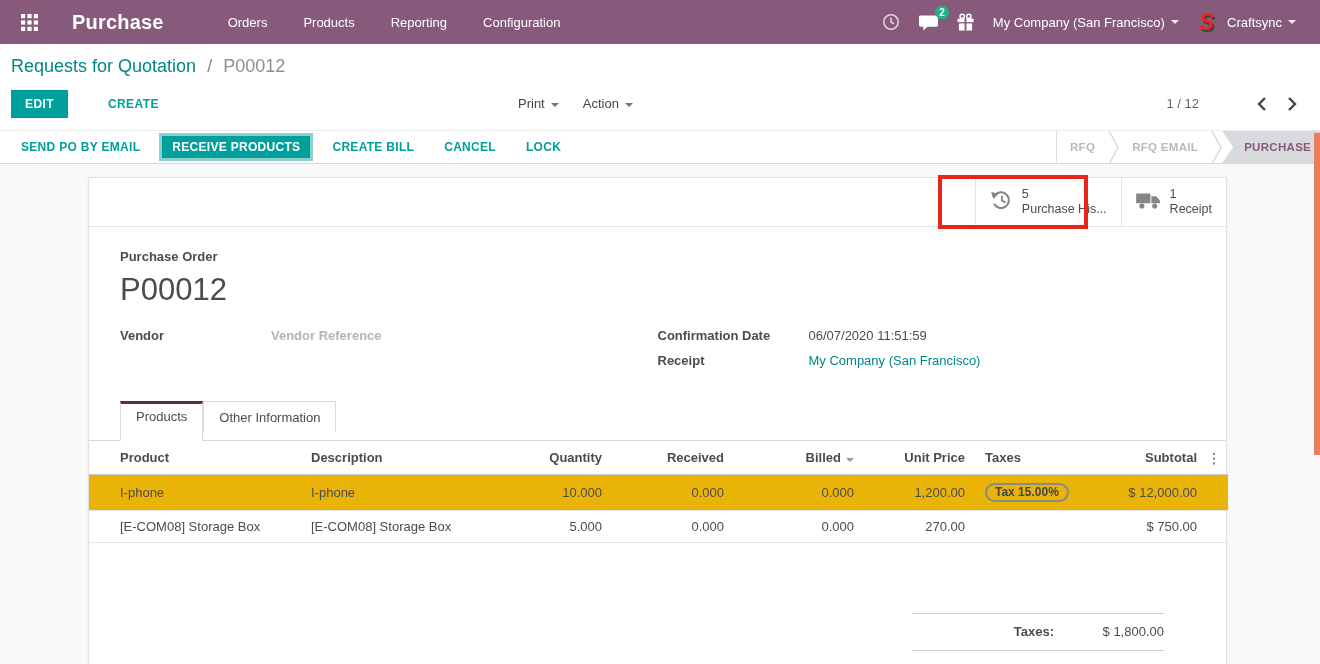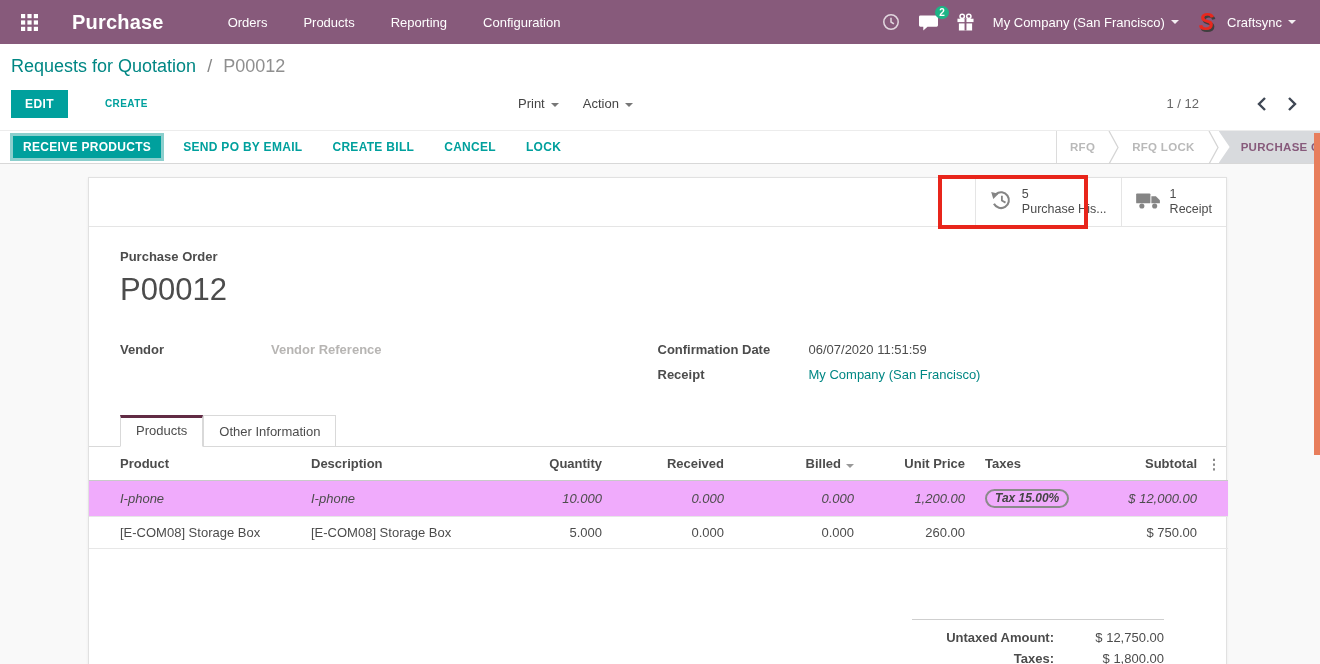--- a/index.html
+++ b/index.html
@@ -17,23 +17,23 @@
   .switcher { font-size:13px; display:flex; align-items:center; gap:6px; padding:6px 10px; cursor:pointer; }
   .caret-w { width:0; height:0; border-left:4px solid transparent; border-right:4px solid transparent; border-top:4px solid rgba(255,255,255,.9); display:inline-block; }
   .avatar-s { color:#e8281e; font-weight:800; font-size:23px; font-style:italic; line-height:22px; text-shadow:1.5px 1.5px 0 #3f3f3f; margin-right:7px; }
 
   
   .control-panel { background:#fff; padding:12px 11px 13px; }
   .breadcrumb { font-size:18px; }
   .breadcrumb a { color:#008784; text-decoration:none; cursor:pointer; }
   .breadcrumb .sep { color:#888; margin:0 6px; }
   .breadcrumb .current { color:#8f8f8f; }
-  .controls { margin-top:13px; display:flex; align-items:center; position:relative; height:27px; }
+  .controls { margin-top:13px; display:flex; align-items:center; position:relative; height:27px;gap:20px; }
   .btn-edit { background:#00A09D; color:#fff; border:none; font-size:12px; font-weight:700; letter-spacing:.4px; padding:7px 14px; cursor:pointer; font-family:inherit; }
-  .btn-create { background:none; border:none; color:#00A09D; font-size:10px; font-weight:700; letter-spacing:.4px; margin-left:37px; cursor:pointer; font-family:inherit; }
+  .btn-create { background:none; border:none; color:#00A09D; font-size:12px; font-weight:700; letter-spacing:.4px; margin-left:20px; cursor:pointer; font-family:inherit; }
   .center-controls { position:absolute; left:507px; display:flex; gap:24px; }
   .dd-btn { font-size:13px; color:#444; display:flex; align-items:center; gap:6px; cursor:pointer; }
   .caret-d { width:0; height:0; border-left:4px solid transparent; border-right:4px solid transparent; border-top:4px solid #777; display:inline-block; margin-top:2px; }
   .pager { margin-left:auto; display:flex; align-items:center; padding-right:12px; }
   .pager-text { font-size:13px; color:#666; margin-right:58px; }
   .pager-chevrons { display:flex; gap:22px; }
   .chev { cursor:pointer; display:flex; align-items:center; }
 
   
   .statusbar { height:34px; background:#fff; border-top:1px solid #ececec; border-bottom:1px solid #d8d8d8; display:flex; align-items:stretch; }
@@ -50,39 +50,39 @@
   .sheet { position:relative; margin-left:88px; margin-top:13px; width:1139px; height:560px; background:#fff; border:1px solid #e1e1e1; box-shadow:0 1px 3px rgba(0,0,0,.06); }
   .smart-row { height:49px; border-bottom:1px solid #e5e5e5; display:flex; justify-content:flex-end; }
   .smart-btn { display:flex; align-items:center; gap:9px; padding:0 14px; border-left:1px solid #e5e5e5; cursor:pointer; }
   .smart-btn .nums { font-size:12.5px; line-height:15px; color:#4c4c4c; }
   .smart-btn .cnt { display:block; }
   .highlight-box { position:absolute; left:849px; top:-3px; width:150px; height:54px; border:4px solid #E8251B; pointer-events:none; z-index:6; }
 
   .sheet-body { padding:22px 31px 0; }
   .doc-type { font-size:13px; font-weight:700; }
   .doc-name { font-size:31px; font-weight:400; margin-top:8px; line-height:36px; }
-  .fields { display:flex; margin-top:34px; }
+  .fields { display:flex; margin-top:20px; }
   .fcol { width:50%; display:grid; grid-template-columns:151px 1fr; row-gap:10px; font-size:13px; align-content:start; }
   .flabel { font-weight:700; }
   .flabel.muted { color:#b7b5b3; }
   .fval a { color:#008784; text-decoration:none; cursor:pointer; }
 
   .tabs { margin:33px -31px 0; padding-left:31px; display:flex; border-bottom:1px solid #d9d9d9; }
   .tab { font-size:13px; padding:8px 15px 7px; border:1px solid #d9d9d9; border-bottom:none; background:#fff; cursor:pointer; position:relative; margin-bottom:-1px; }
   .tab.active { border-top:3px solid #612b44; padding-top:5px; border-bottom:1px solid #fff; }
-  .tab.inactive { margin-bottom:0; }
+  .tab.inactive { margin-bottom:8px; }
 
   .table-wrap { margin:0 -31px; }
   table { width:100%; border-collapse:collapse; table-layout:fixed; font-size:13px; color:#4c4c4c; }
   col.c-product{width:212px} col.c-desc{width:191px} col.c-qty{width:120px} col.c-recv{width:122px} col.c-billed{width:130px} col.c-unit{width:111px} col.c-tax{width:120px} col.c-sub{width:112px} col.c-menu{width:21px}
   th { font-weight:700; text-align:left; padding:9px 10px; border-bottom:1px solid #c9c9c9; white-space:nowrap; }
   td { padding:8px 10px; border-bottom:1px solid #e7e7e7; white-space:nowrap; overflow:hidden; }
   th.first, td.first { padding-left:31px; }
   th.num, td.num { text-align:right; }
-  tr.striped td { background:#f0abfc;font-style:italic; }
+  tr.striped td { background:#eab308; }
   .sort-caret { width:0; height:0; border-left:4px solid transparent; border-right:4px solid transparent; border-top:4px solid #999; display:inline-block; margin-left:5px; }
   .col-menu-btn { color:#888; font-weight:700; font-size:14px; cursor:pointer; padding:0; text-align:left; }
   .tax-pill { display:inline-block; border:2px solid #8a8a8a; border-radius:20px; padding:0px 8px 1px; font-size:12px; font-weight:700; color:#444; }
 
   .totals { width:252px; margin:70px 31px 0 auto; font-size:13px; border-top:1px solid #cfcfcf; border-bottom:1px solid #cfcfcf; padding:7px 0 8px; }
   .totals-row { display:flex; justify-content:flex-end; align-items:center; padding:3px 0; }
   .totals-row .lab { font-weight:700; }
   .totals-row .val { width:110px; text-align:right; }
 
   .right-strip { position:absolute; right:0; top:133px; width:6px; height:322px; background:#E87E5C; z-index:10; }
@@ -179,34 +179,34 @@
               <path d="M1 1 L7 7 L1 13" stroke="#3f4754" stroke-width="2.4" fill="none"></path>
             </svg>
         </span>
       </span>
     </div>
   </div>
 </div>
 
 <div class="statusbar">
   <div class="sb-left">
+    <button class="sb-btn">SEND PO BY EMAIL</button>
     <button class="sb-btn primary">RECEIVE PRODUCTS</button>
-    <button class="sb-btn">SEND PO BY EMAIL</button>
     <button class="sb-btn">CREATE BILL</button>
     <button class="sb-btn">CANCEL</button>
     <button class="sb-btn">LOCK</button>
   </div>
   <div class="pipeline">
     <span class="stage">RFQ</span>
     <span class="stage-sep">
       <svg width="11" height="33" viewBox="0 0 11 33">
           <path d="M1 0 L10 16.5 L1 33" stroke="#d5d5d5" stroke-width="1.3" fill="none"></path>
         </svg>
     </span>
-    <span class="stage">RFQ LOCK</span>
+    <span class="stage">RFQ EMAIL</span>
     <span class="stage-sep">
       <svg width="11" height="33" viewBox="0 0 11 33">
           <path d="M1 0 L10 16.5 L1 33" stroke="#d5d5d5" stroke-width="1.3" fill="none"></path>
         </svg>
     </span>
     <span class="stage active">PURCHASE ORDER</span>
   </div>
 </div>
 
 <div class="content">
@@ -305,35 +305,31 @@
               <td><span class="tax-pill">Tax 15.00%</span></td>
               <td class="num">$ 12,000.00</td>
               <td></td>
             </tr>
             <tr>
               <td class="first">[E-COM08] Storage Box</td>
               <td>[E-COM08] Storage Box</td>
               <td class="num">5.000</td>
               <td class="num">0.000</td>
               <td class="num">0.000</td>
-              <td class="num">260.00</td>
+              <td class="num">270.00</td>
               <td></td>
               <td class="num">$ 750.00</td>
               <td></td>
             </tr>
           </tbody>
         </table>
       </div>
 
       <div class="totals">
         <div class="totals-row">
-          <span class="lab">Untaxed Amount:</span>
-          <span class="val">$ 12,750.00</span>
-        </div>
-        <div class="totals-row">
           <span class="lab">Taxes:</span>
           <span class="val">$ 1,800.00</span>
         </div>
       </div>
     </div>
   </div>
 </div>
 
 <div class="right-strip"></div>
 

